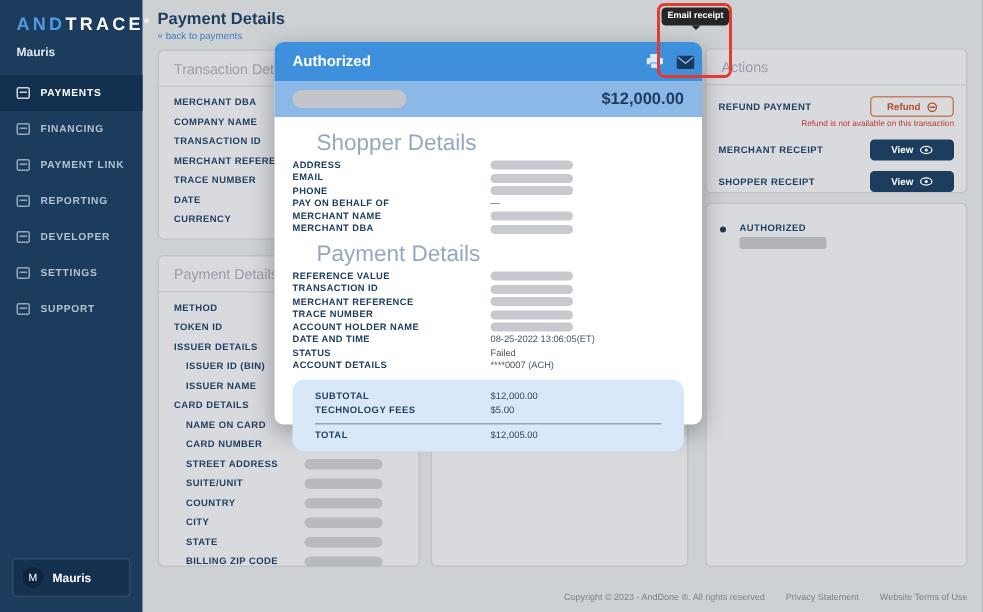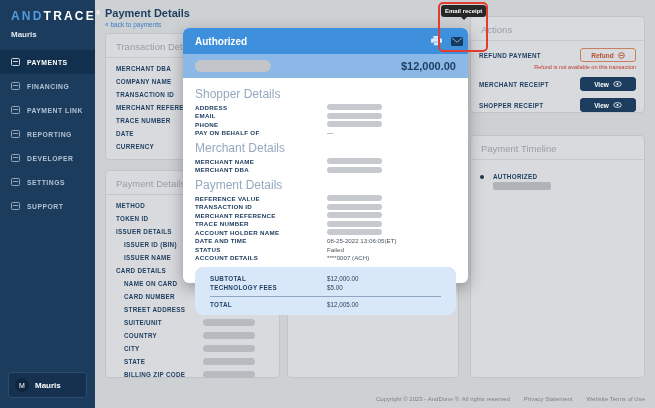--- a/index.html
+++ b/index.html
@@ -36,21 +36,21 @@
   .rows-pad { padding-top:4px; }
 
   #panel-transaction { left:105px; top:33px; width:175px; height:127px; }
   #panel-payment-left { left:105px; top:170px; width:175px; height:208px; }
   #panel-fees { left:287px; top:33px; width:172px; height:345px; }
   .fees-divider { position:absolute; left:10px; right:10px; top:252px; border-top:1px solid #b8babd; }
   .fees-total-row { position:absolute; left:0; right:0; top:256px; display:flex; align-items:center; justify-content:space-between; padding:0 28px 0 10px; }
   .fees-total-row .lbl { font-size:6.5px; font-weight:bold; color:#1d3d5f; letter-spacing:.3px; }
   .fees-total-row .val { font-size:6.5px; color:#3a4450; }
 
-  #panel-actions { left:470px; top:16px; width:175px; height:97px; }
+  #panel-actions { left:470px; top:32px; width:175px; height:97px; }
   .act-row { display:flex; align-items:center; justify-content:space-between; padding:0 8px; margin-top:7px; }
   .act-row .lbl { font-size:6.3px; font-weight:bold; letter-spacing:.3px; color:#1d3d5f; }
   .btn { display:inline-flex; align-items:center; justify-content:center; gap:4px; width:56px; height:14px; border-radius:3px; font-size:6.5px; font-weight:bold; cursor:pointer; }
   .btn-refund { color:#b5502e; border:1px solid #c87f5e; background:transparent; }
   .btn-view { color:#fff; background:#1d3d5f; border:1px solid #1d3d5f; }
   .refund-note { text-align:right; padding:2px 8px 0; font-size:5.5px; color:#c0392b; }
 
   #panel-timeline { left:470px; top:135px; width:175px; height:243px; }
   .tl-entry { position:relative; margin:13px 0 0 22px; }
   .tl-dot { position:absolute; left:-13px; top:2px; width:4px; height:4px; border-radius:50%; background:#23364a; }
@@ -60,21 +60,21 @@
   
   .modal { position:absolute; left:183px; top:28px; width:285px; height:255px; background:#fff; border-radius:6px; box-shadow:0 5px 16px rgba(0,0,0,.32); z-index:10; }
   .modal-header { height:26px; background:#3f90dc; border-radius:6px 6px 0 0; display:flex; align-items:center; padding:0 12px; position:relative; }
   .modal-title { color:#fff; font-size:10px; font-weight:bold; }
   .modal-header-icons { position:absolute; right:5px; top:8px; display:flex; gap:9px; align-items:center; }
   .hicon { cursor:pointer; display:inline-flex; }
   .amount-bar { height:24px; background:#8cb8e8; display:flex; align-items:center; justify-content:space-between; padding:0 12px; }
   .amount-redacted { width:76px; height:12px; background:#c2c5c9; border-radius:6px; }
   .amount { font-size:11px; font-weight:bold; color:#1d3d5f; }
   .modal-body { padding:5px 12px 0; }
-  .section-title { font-size:12px; color:#94a8bf; margin:4px 0 2px; }
+  .section-title { font-size:15px; color:#94a8bf; margin:4px 16px 2px; }
   .m-row { display:flex; align-items:center; height:8.5px; }
   .m-row .lbl { flex:none; width:132px; font-size:6.2px; font-weight:bold; letter-spacing:.3px; color:#1e3e60; }
   .m-row .val { font-size:6.2px; color:#4a5560; }
   .m-bar { width:55px; height:6px; border-radius:3px; background:#c6c9cd; }
   .summary { margin-top:5px; background:#d9e8f9; border-radius:8px; padding:7px 15px 6px; }
   .s-row { display:flex; align-items:center; height:9px; }
   .s-row .lbl { flex:none; width:117px; font-size:6.3px; font-weight:bold; letter-spacing:.3px; color:#1d3d5f; }
   .s-row .val { font-size:6.3px; color:#31445c; }
   .s-divider { border-top:1px solid #8fa6c0; margin:4px 0 3px; }
 
@@ -266,21 +266,20 @@
         <span>View</span>
         <svg width="9" height="6" viewBox="0 0 9 6">
             <ellipse cx="4.5" cy="3" rx="3.8" ry="2.4" fill="none" stroke="#fff" stroke-width="0.8"></ellipse>
             <circle cx="4.5" cy="3" r="1" fill="#fff"></circle>
           </svg>
       </span>
     </div>
   </div>
 
   <div class="panel" id="panel-timeline">
-    <div class="panel-title">Payment Timeline</div>
     <div class="tl-entry">
       <span class="tl-dot"></span>
       <div class="tl-status">AUTHORIZED</div>
       <div class="tl-bar"></div>
     </div>
   </div>
 
   <div class="modal">
     <div class="modal-header">
       <span class="modal-title">Authorized</span>
@@ -316,21 +315,20 @@
         </div>
       <div class="m-row">
           <span class="lbl">PHONE</span>
           <span class="m-bar"></span>
         </div>
       <div class="m-row">
           <span class="lbl">PAY ON BEHALF OF</span>
           <span class="val">—</span>
         </div>
 
-      <div class="section-title">Merchant Details</div>
       <div class="m-row">
           <span class="lbl">MERCHANT NAME</span>
           <span class="m-bar"></span>
         </div>
       <div class="m-row">
           <span class="lbl">MERCHANT DBA</span>
           <span class="m-bar"></span>
         </div>
 
       <div class="section-title">Payment Details</div>

